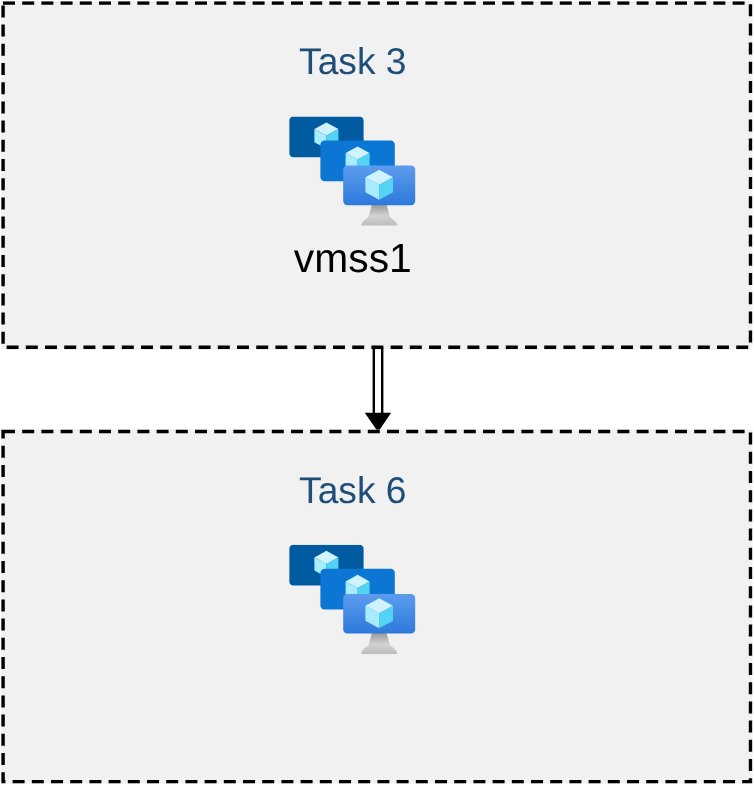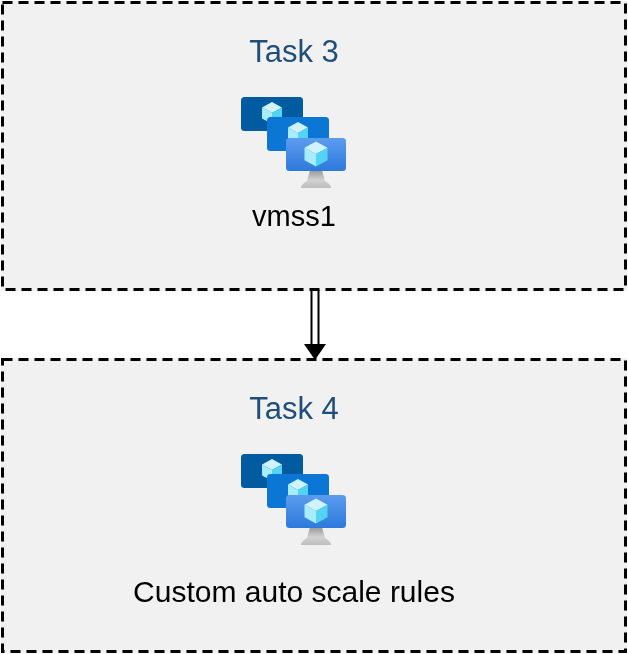--- a/index.html
+++ b/index.html
@@ -48,21 +48,21 @@
     left: 50%;
     transform: translateX(-50%);
     width: 106px; height: 93px;
   }
 
   .caption {
     position: absolute;
     left: 0; width: 100%;
     text-align: center;
     color: #000000;
-    font-size: 29px;
+    font-size: 34px;
     line-height: 37px;
   }
   .box1 .caption { top: 197px; }
   .box2 .caption { top: 215px; font-size: 30px; }
 
   .arrow {
     position: absolute;
     left: 296px; top: 290px;
     width: 38px; height: 70px;
   }
@@ -126,23 +126,20 @@
     <rect x="14.5" y="0" width="2" height="56" fill="#000000"></rect>
     <rect x="21.5" y="0" width="2" height="56" fill="#000000"></rect>
     <polygon points="8,54 30,54 19,70" fill="#000000"></polygon>
   </svg>
 
   <div class="task-box box2">
     <svg class="box-border" viewBox="0 0 626 295" preserveAspectRatio="none">
       <rect x="1.5" y="1.5" width="623" height="292" fill="none" stroke="#000000" stroke-width="3" stroke-dasharray="10 6"></rect>
     </svg>
     <div class="content">
-      <div class="box-title">Task 4</div>
+      <div class="box-title">Task 6</div>
       <svg class="vmss-icon" viewBox="0 0 106 93">
           <use href="#vmss-symbol"></use>
         </svg>
-      <div class="caption">
-        <div>Custom auto scale rules</div>
-      </div>
     </div>
   </div>
 
 </div>
 
 </body></html>

